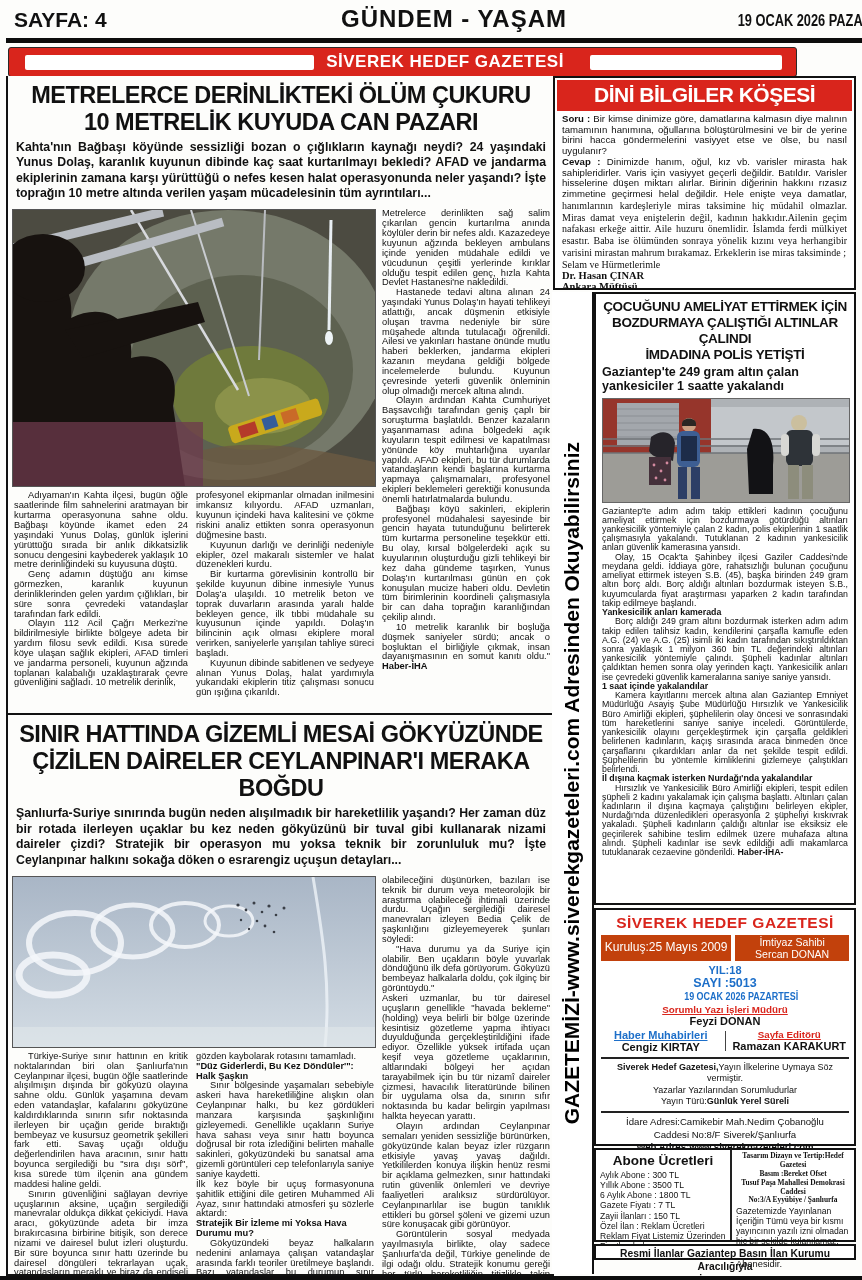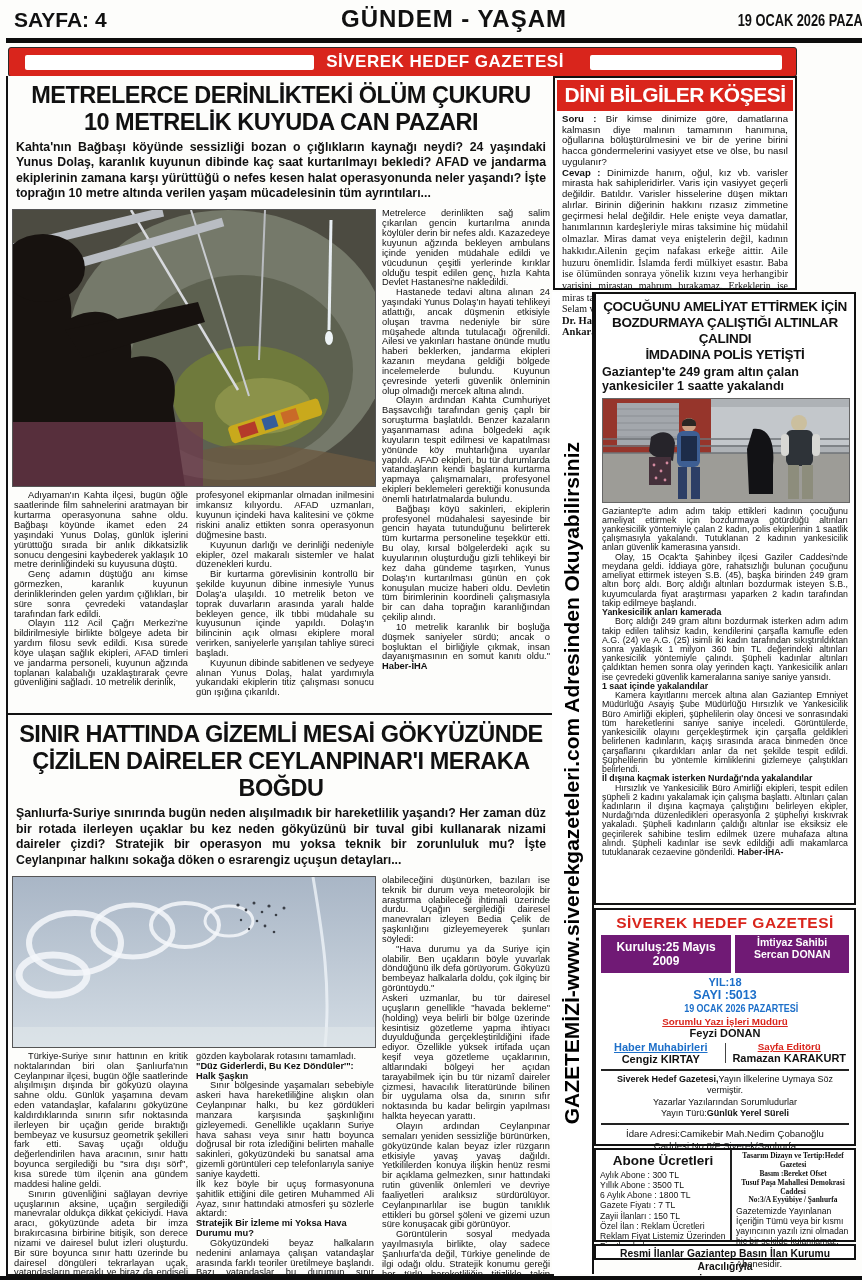--- a/index.html
+++ b/index.html
@@ -26,38 +26,38 @@
   .col p.ind{text-indent:14px;}
   .col p.subh{font-weight:bold;text-align:left;}
   .credit{font-weight:bold;}
   .photo{position:absolute;border:1px solid #555;overflow:hidden;background:#777;}
   #a2{border-top:2px solid #111;margin-top:4px;}
   
   .vstrip{position:absolute;left:552px;top:292px;width:40px;height:982px;background:#fff;border-right:2px solid #111;display:flex;align-items:center;justify-content:center;}
   .vstrip span{writing-mode:vertical-rl;transform:rotate(180deg);font-weight:bold;font-size:21px;white-space:nowrap;letter-spacing:0;color:#000;}
   
   .rbox{position:absolute;background:#fff;border:2px solid #111;box-sizing:border-box;}
-  #religion{left:553px;top:76px;width:244px;height:214px;padding:2px;}
+  #religion{left:553px;top:76px;width:303px;height:214px;padding:2px;}
   #religion .rtitle{background:#d9251c;color:#fff;font-weight:bold;font-size:21px;text-align:center;padding:3px 0 4px;letter-spacing:-.5px;}
   #religion .rbody{padding:3px 5px;font-size:9.6px;line-height:1.12;text-align:justify;}
   #religion .rbody p{margin:0;}
   .serif{font-family:"Liberation Serif",serif;font-size:10px;}
   .rauthor{font-family:"Liberation Serif",serif;font-weight:bold;font-size:10.5px;margin-top:1px;}
   #theft{left:594px;top:292px;width:262px;height:613px;padding:3px 6px;}
   #theft .thead{font-weight:bold;font-size:13.5px;line-height:16px;text-align:center;letter-spacing:-.3px;margin:2px 0 3px;}
   #theft .tsub{font-weight:bold;font-size:12.5px;line-height:1.1;margin:2px 0 4px;}
   #theft .tphoto{width:100%;height:103px;border:1px solid #666;overflow:hidden;margin-bottom:4px;background:#999;}
   #theft .tbody p{margin:0;font-size:8.8px;line-height:1.05;text-align:justify;}
   #theft .tbody p.ind{text-indent:13px;}
   #theft .tbody p.subh{font-weight:bold;text-align:left;}
   
   #masthead{left:594px;top:908px;width:262px;height:238px;padding:4px 5px;text-align:center;}
   #masthead .mtitle{color:#d9251c;font-weight:bold;font-size:15.5px;letter-spacing:.5px;}
   .mbar{display:flex;gap:4px;margin-top:3px;}
-  .mbar .bb{background:#701a75;color:#fff;font-weight:bold;}
+  .mbar .bb{background:#c2410c;color:#fff;font-weight:normal;}
   .mbar .bb1{flex:1.15;font-size:12px;padding:5px 2px;}
   .mbar .bb2{flex:1;font-size:10.5px;line-height:1.15;padding:1px 2px;}
   .mrow{display:flex;justify-content:space-between;align-items:center;margin-top:3px;padding:0 2px;flex-direction:column;}
   .blue{color:#1d6fc9;font-weight:bold;}
   .mrow .yil{font-size:11px;}
   .mrow .sayi{font-size:12.5px;}
   .mrow .mdate{font-size:11.5px;transform:scaleX(.78);transform-origin:right;white-space:nowrap;}
   .redlab{color:#d9251c;font-weight:bold;text-decoration:underline;font-size:9.8px;margin-top:2px;}
   .bluelab{color:#1d6fc9;font-weight:bold;text-decoration:underline;font-size:11px;}
   .mname{font-weight:bold;font-size:11px;}

